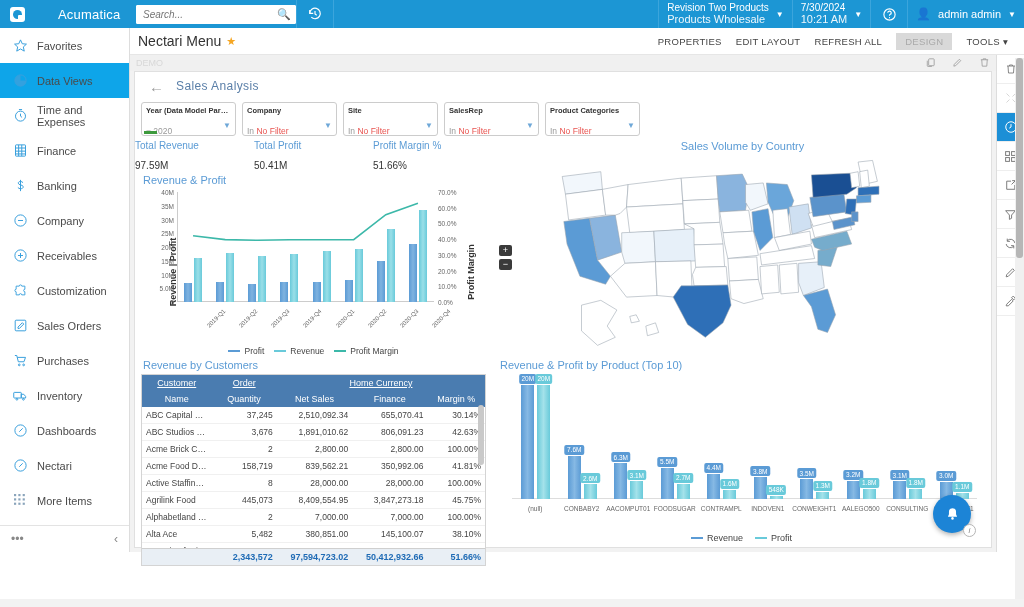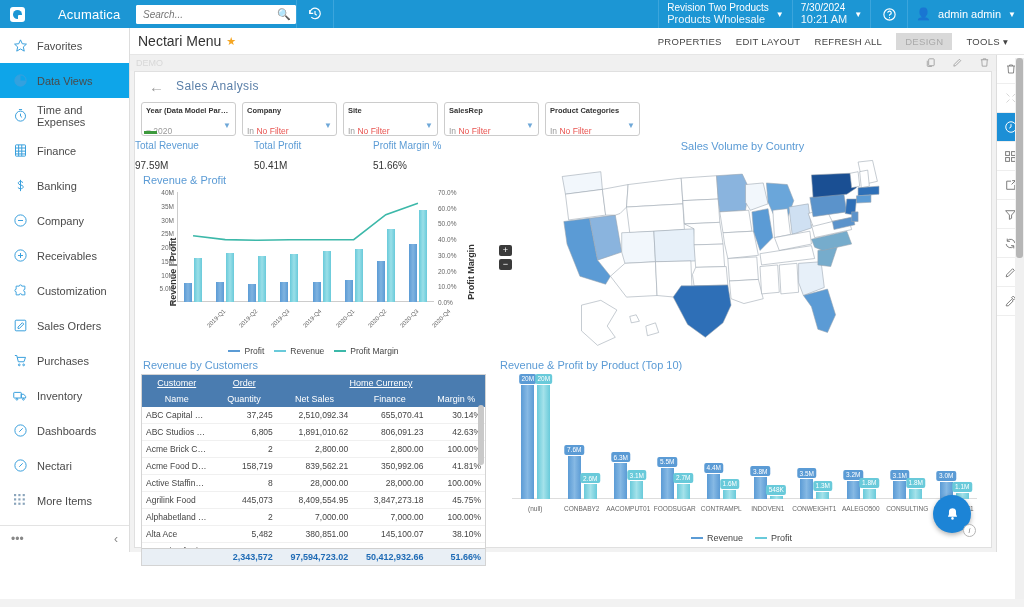--- a/index.html
+++ b/index.html
@@ -614,21 +614,21 @@
                   <div class="tbody" id="tbody">
                       <div class="trow">
                         <div class="td c-name">ABC Capital Vent...</div>
                         <div class="td c-qty num">37,245</div>
                         <div class="td c-net num">2,510,092.34</div>
                         <div class="td c-mar num">655,070.41</div>
                         <div class="td c-pct num">30.14%</div>
                       </div>
                       <div class="trow">
                         <div class="td c-name">ABC Studios Inc</div>
-                        <div class="td c-qty num">6,805</div>
+                        <div class="td c-qty num">3,676</div>
                         <div class="td c-net num">1,891,010.62</div>
                         <div class="td c-mar num">806,091.23</div>
                         <div class="td c-pct num">42.63%</div>
                       </div>
                       <div class="trow">
                         <div class="td c-name">Acme Brick Comp...</div>
                         <div class="td c-qty num">2</div>
                         <div class="td c-net num">2,800.00</div>
                         <div class="td c-mar num">2,800.00</div>
                         <div class="td c-pct num">100.00%</div>

